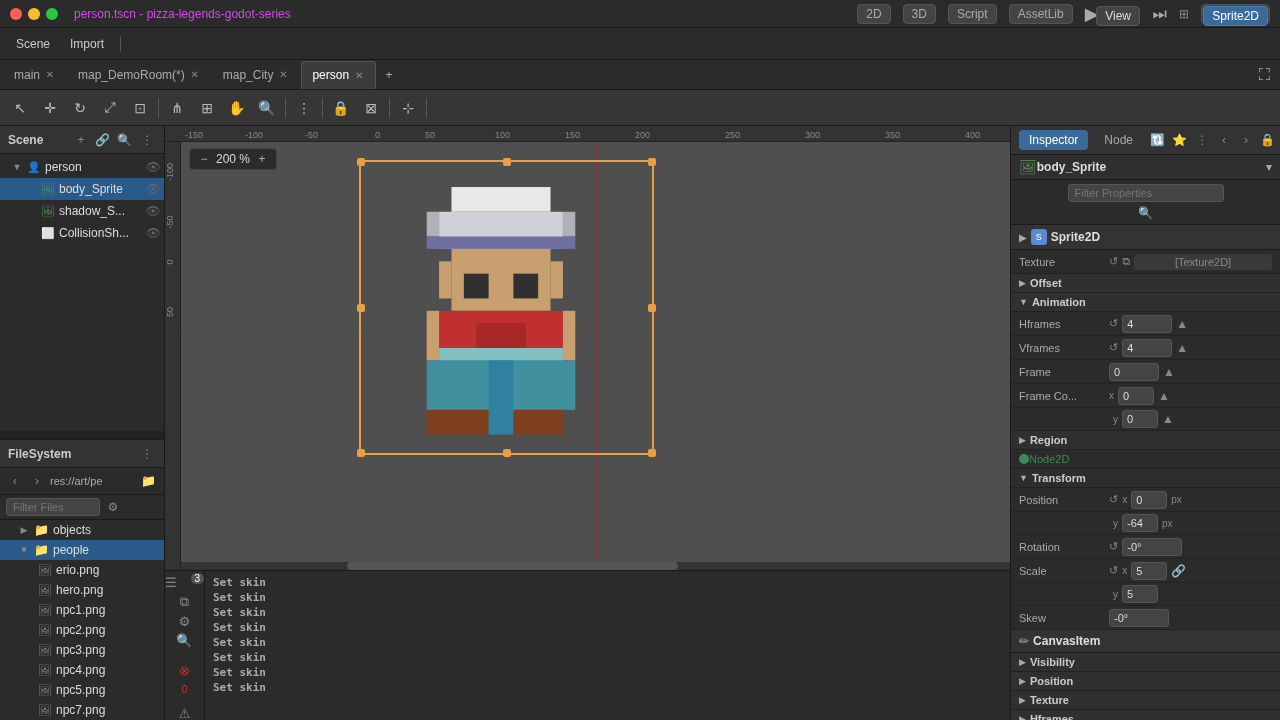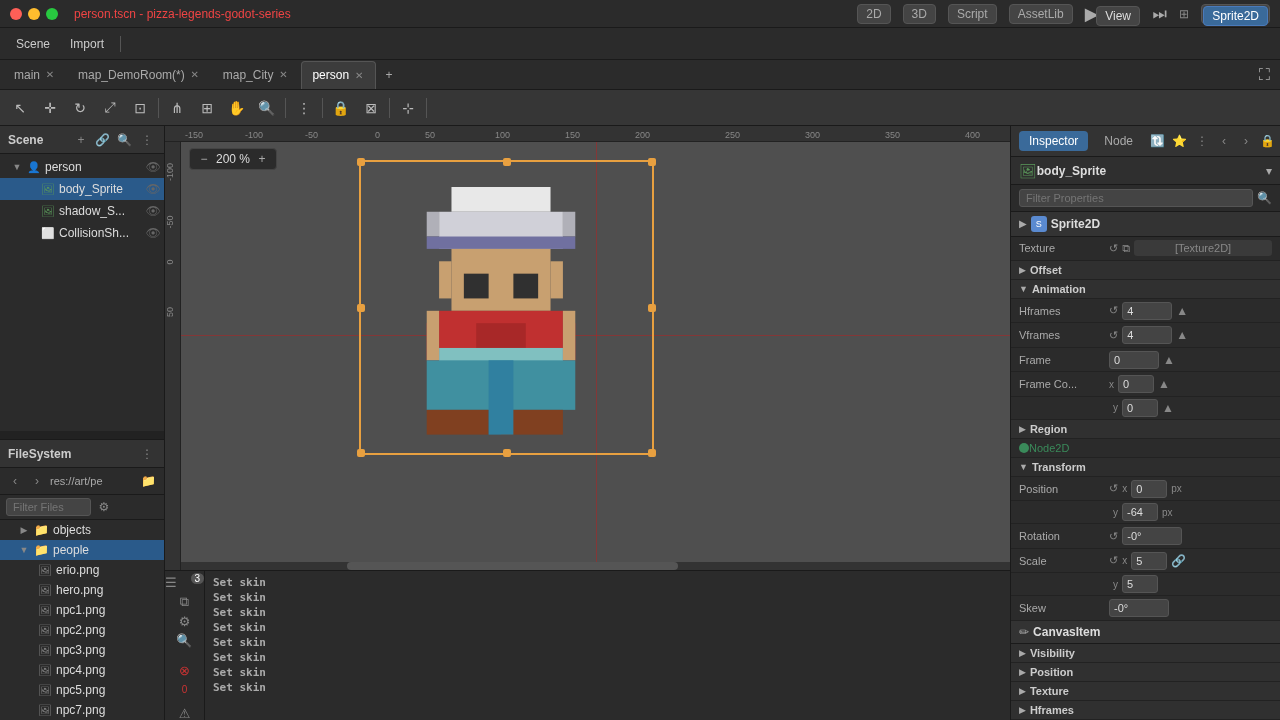--- a/index.html
+++ b/index.html
@@ -64,21 +64,21 @@
     .tree-vis-btn { margin-left: auto; width: 14px; height: 14px; display: flex; align-items: center; justify-content: center; color: #666; }
 
     .scrollbar-h { height: 8px; background: #222; }
 
     
     .fs-panel { border-top: 1px solid #1a1a1a; }
     .fs-header { display: flex; align-items: center; justify-content: space-between; padding: 4px 8px; background: #333; border-bottom: 1px solid #1a1a1a; height: 28px; }
     .fs-nav { display: flex; align-items: center; gap: 4px; padding: 4px 6px; border-bottom: 1px solid #1a1a1a; }
     .fs-path { color: #aaa; font-size: 11px; }
     .fs-filter { display: flex; align-items: center; gap: 4px; padding: 3px 6px; border-bottom: 1px solid #1a1a1a; }
-    .fs-filter-input { background: #444; border: 1px solid #555; border-radius: 3px; color: #ddd; font-size: 11px; padding: 2px 6px; width: 85px; }
+    .fs-filter-input { background: #444; border: 1px solid #555; border-radius: 3px; color: #ddd; font-size: 11px; padding: 2px 6px; width: 94px; }
     .fs-tree { overflow-y: auto; flex: 1; }
     .fs-item { display: flex; align-items: center; gap: 4px; padding: 2px 4px; cursor: pointer; height: 20px; }
     .fs-item.selected { background: #2a5a8a; }
     .fs-folder-icon { color: #c8a23a; font-size: 12px; }
     .fs-file-icon { color: #888; font-size: 11px; }
     .fs-label { font-size: 12px; color: #ddd; }
 
     
     .center-panel { flex: 1; display: flex; flex-direction: column; position: relative; }
     .canvas-area { flex: 1; background: #4a4a4a; position: relative; overflow: hidden; }
@@ -106,21 +106,21 @@
     
     .right-panel { width: 270px; background: #2b2b2b; border-left: 1px solid #1a1a1a; display: flex; flex-direction: column; overflow-y: auto; }
     .inspector-header { display: flex; align-items: center; gap: 6px; padding: 4px 8px; background: #333; border-bottom: 1px solid #1a1a1a; height: 32px; }
     .inspector-tab { padding: 3px 10px; border-radius: 4px; cursor: pointer; font-size: 12px; color: #aaa; }
     .inspector-tab.active { background: #3a6a9a; color: #fff; }
     .inspector-icons { display: flex; gap: 4px; margin-left: auto; }
 
     .inspector-selector { display: flex; align-items: center; justify-content: space-between; padding: 4px 8px; border-bottom: 1px solid #1a1a1a; background: #2f2f2f; height: 28px; }
     .selector-label { color: #ddd; font-size: 12px; font-weight: 600; }
 
-    .filter-props { display: flex; align-items: center; padding: 4px 8px; border-bottom: 1px solid #1a1a1a; gap: 4px; }
+    .filter-props { display: flex; align-items: center; padding: 4px 8px; border-bottom: 1px solid #1a1a1a; gap: 4px; flex-direction: column; }
     .filter-input { background: #444; border: 1px solid #555; border-radius: 3px; color: #ddd; font-size: 11px; padding: 2px 6px; flex: 1; }
 
     .component-header { display: flex; align-items: center; padding: 4px 8px; background: #333; border-bottom: 1px solid #1a1a1a; cursor: pointer; gap: 4px; }
     .component-arrow { color: #aaa; font-size: 10px; }
     .component-icon { width: 16px; height: 16px; background: #5a8ad0; border-radius: 3px; display: flex; align-items: center; justify-content: center; font-size: 9px; color: #fff; }
     .component-title { color: #ddd; font-size: 12px; font-weight: 600; }
 
     .prop-row { display: flex; align-items: center; padding: 3px 8px; border-bottom: 1px solid #222; min-height: 24px; }
     .prop-name { color: #aaa; font-size: 11px; width: 90px; flex-shrink: 0; }
     .prop-value { flex: 1; display: flex; align-items: center; gap: 4px; }
@@ -145,21 +145,21 @@
   </style>
 </head>
 <body>
 
 <div class="titlebar">
   <div class="traffic-lights">
     <div class="tl tl-red"></div>
     <div class="tl tl-yellow"></div>
     <div class="tl tl-green"></div>
   </div>
-  <span style="color:#ef4444;font-size:12px;margin-left:8px;">person.tscn - pizza-legends-godot-series</span>
+  <span style="color:#d946ef;font-size:12px;margin-left:8px;">person.tscn - pizza-legends-godot-series</span>
   <div class="titlebar-right">
     <button class="titlebar-btn">2D</button>
     <button class="titlebar-btn">3D</button>
     <button class="titlebar-btn">Script</button>
     <button class="titlebar-btn">AssetLib</button>
     <span style="color:#aaa;font-size:18px;cursor:pointer;">▶</span>
     <span style="color:#aaa;font-size:18px;cursor:pointer;">⏸</span>
     <span style="color:#aaa;font-size:18px;cursor:pointer;">⏹</span>
     <span style="color:#aaa;font-size:16px;cursor:pointer;">⏭</span>
     <span style="color:#888;font-size:12px;">⊞</span>

